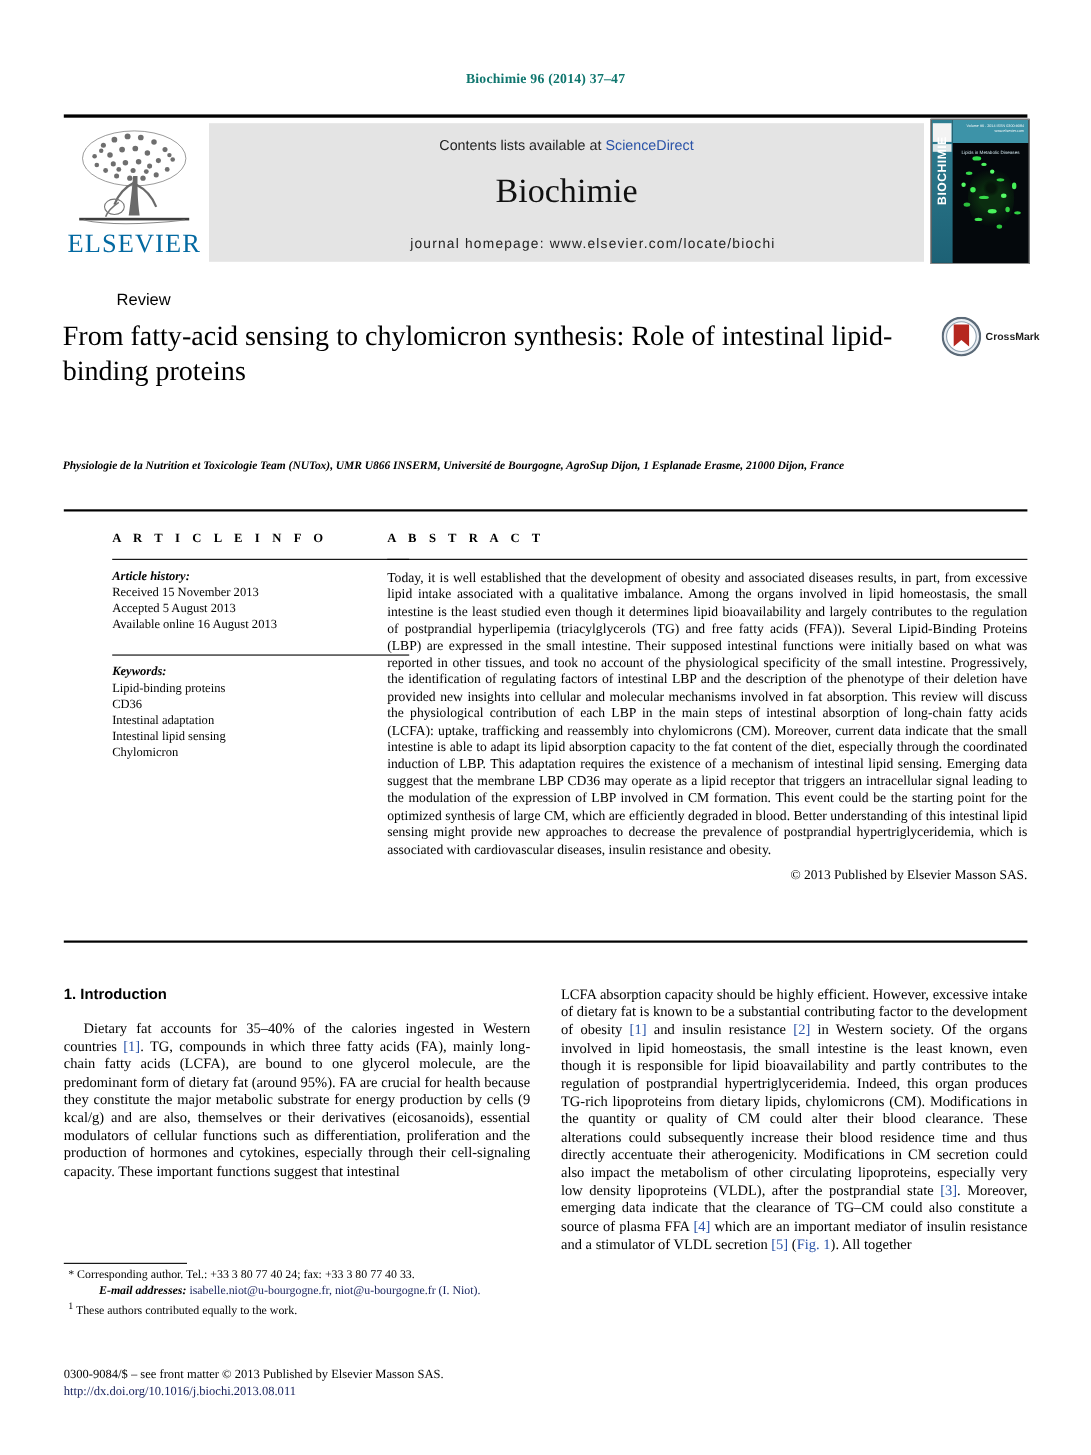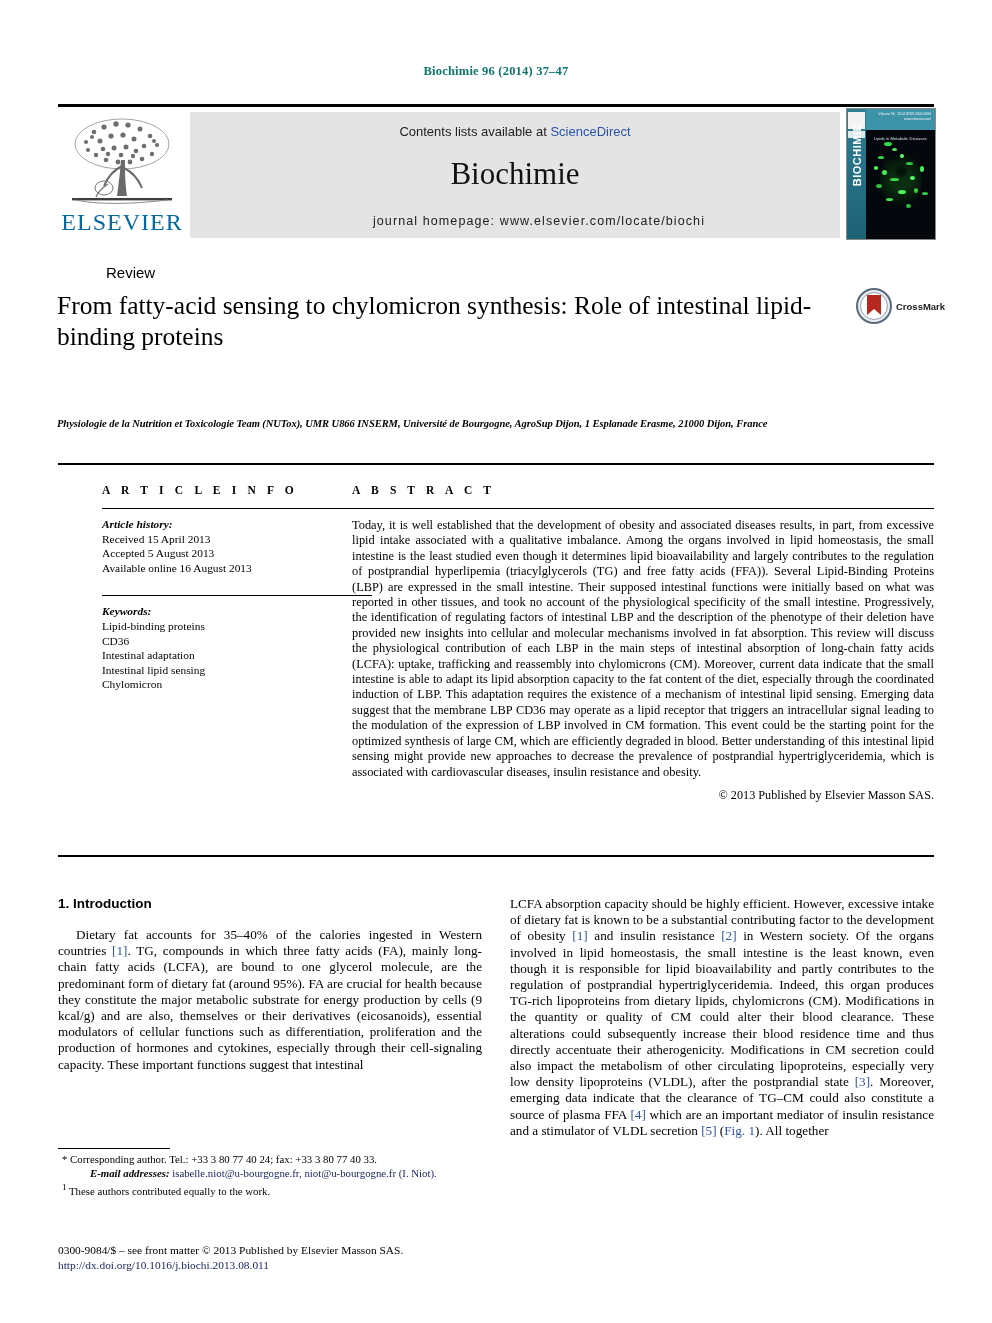--- a/index.html
+++ b/index.html
@@ -494,21 +494,21 @@
 
   <div class="affiliation">Physiologie de la Nutrition et Toxicologie Team (NUTox), UMR U866 INSERM, Université de Bourgogne, AgroSup Dijon, 1 Esplanade Erasme, 21000 Dijon, France</div>
 
   <div class="block-rule-top"></div>
 
   <div class="info-col">
     <div class="sec-head">A R T I C L E  I N F O</div>
     <div class="thin-rule"></div>
     <div class="info-group">
       <div class="itl">Article history:</div>
-      <div>Received 15 April 2013</div>
+      <div>Received 15 November 2013</div>
       <div>Accepted 5 August 2013</div>
       <div>Available online 16 August 2013</div>
     </div>
     <div class="thin-rule" style="margin-top:20px;"></div>
     <div class="info-group">
       <div class="itl">Keywords:</div>
       <div>Lipid-binding proteins</div>
       <div>CD36</div>
       <div>Intestinal adaptation</div>
       <div>Intestinal lipid sensing</div>

